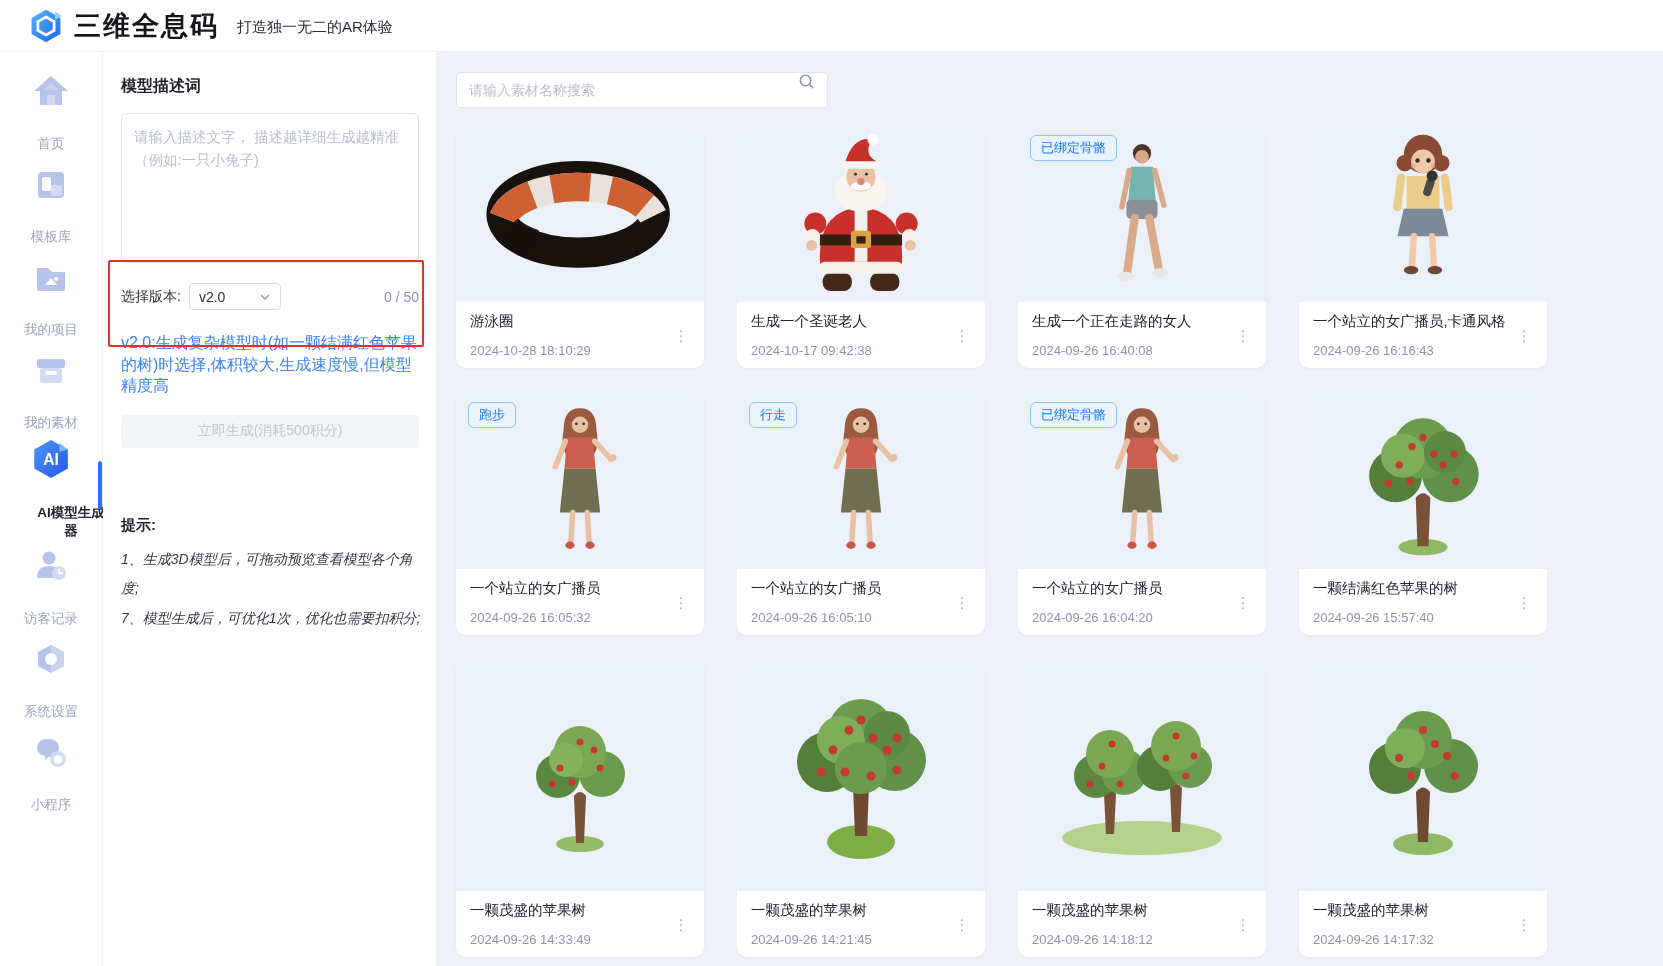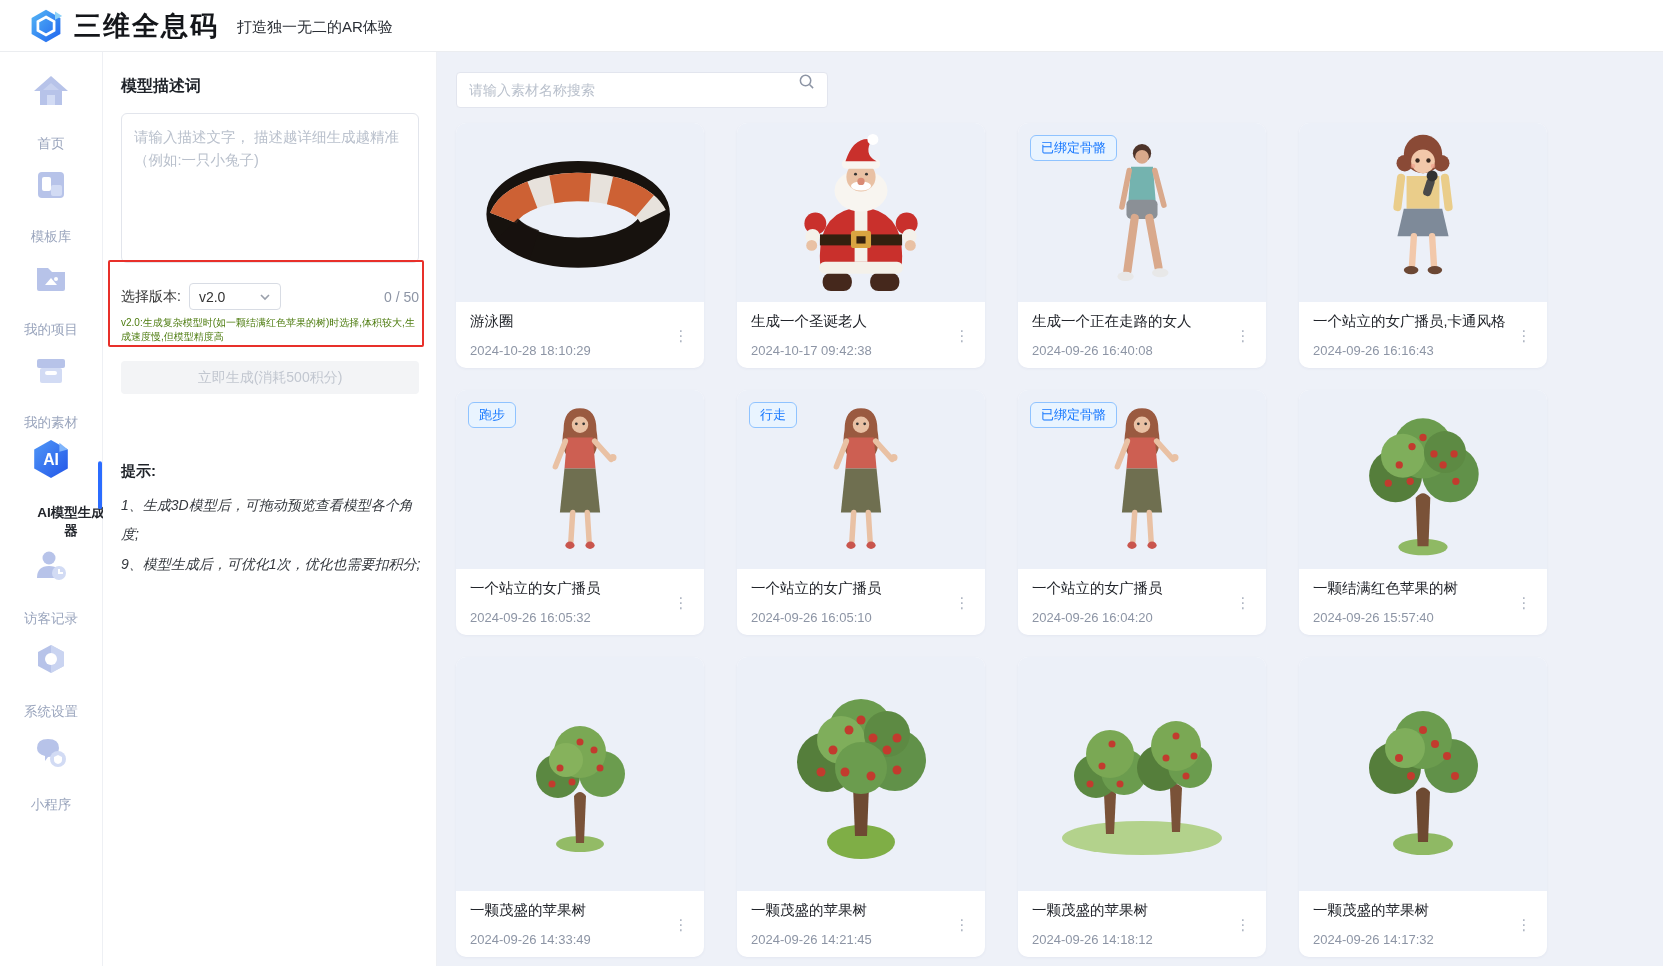--- a/index.html
+++ b/index.html
@@ -35,21 +35,21 @@
     border:1px solid #e2e5ec; border-radius:6px; padding:12px; font-size:14.5px;
     color:#333; font-family:inherit; outline:none; line-height:1.6; }
   .desc-area::placeholder { color:#b9c0cc; }
   .version-row { margin-top:16px; display:flex; align-items:center; width:298px; }
   .version-label { font-size:14px; color:#333; }
   .version-select { margin-left:8px; width:92px; height:27px; border:1px solid #d8dce4;
     border-radius:4px; display:flex; align-items:center; justify-content:space-between;
     padding:0 9px; cursor:pointer; background:#fff; }
   .version-select .val { font-size:14px; color:#333; }
   .counter { margin-left:auto; font-size:14px; color:#8d95a5; }
-  .version-hint { margin-top:6px; width:300px; font-size:10px; color:#4d7c0f; line-height:1.35; }
+  .version-hint { margin-top:22px; width:300px; font-size:16px; color:#3b82f6; line-height:1.35; }
   .red-annotation { position:absolute; left:5px; top:208px; width:316px; height:87px;
     border:2px solid #e8302a; border-radius:2px; pointer-events:none; }
   .generate-btn { margin-top:18px; width:298px; height:33px; background:#f3f4f6;
     border:none; border-radius:4px; font-size:14px; color:#c2c7d0; cursor:not-allowed;
     font-family:inherit; }
   .tips { margin-top:68px; width:300px; }
   .tips-title { font-size:15px; font-weight:bold; color:#1f2329; margin-bottom:10px; }
   .tips p { font-size:14px; color:#33373d; line-height:2.1;font-style:italic; }
 
   
@@ -205,21 +205,21 @@
     </div>
 
     <div class="version-hint">v2.0:生成复杂模型时(如一颗结满红色苹果的树)时选择,体积较大,生成速度慢,但模型精度高</div>
     <div class="red-annotation"></div>
 
     <button class="generate-btn">立即生成(消耗500积分)</button>
 
     <div class="tips">
       <div class="tips-title">提示:</div>
       <p>1、生成3D模型后，可拖动预览查看模型各个角度;</p>
-      <p>9、模型生成后，可优化1次，优化也需要扣积分;</p>
+      <p>7、模型生成后，可优化1次，优化也需要扣积分;</p>
     </div>
   </div>
 
   <div class="main">
     <div class="search-box">
       <input type="text" placeholder="请输入素材名称搜索" style="">
       <svg width="17" height="17" viewBox="0 0 18 18">
         <circle cx="8" cy="8" r="5.5" fill="none" stroke="#8d95a5" stroke-width="1.6"></circle>
         <path d="M12.2 12.2 L16 16" stroke="#8d95a5" stroke-width="1.6"></path>
       </svg>

